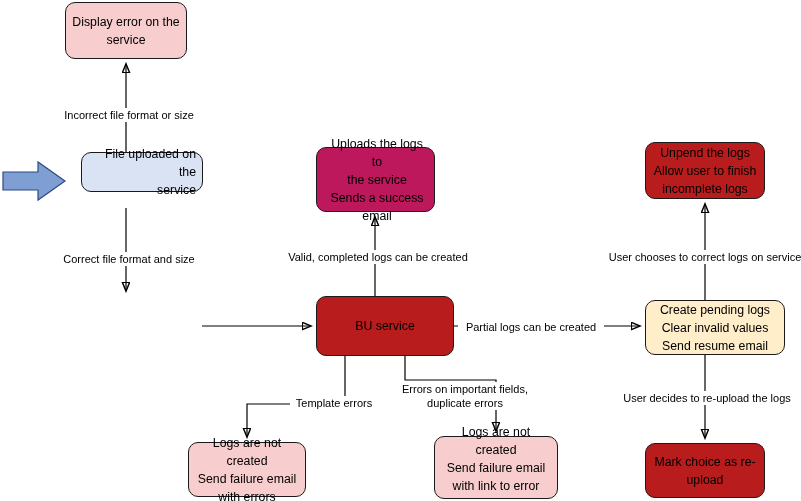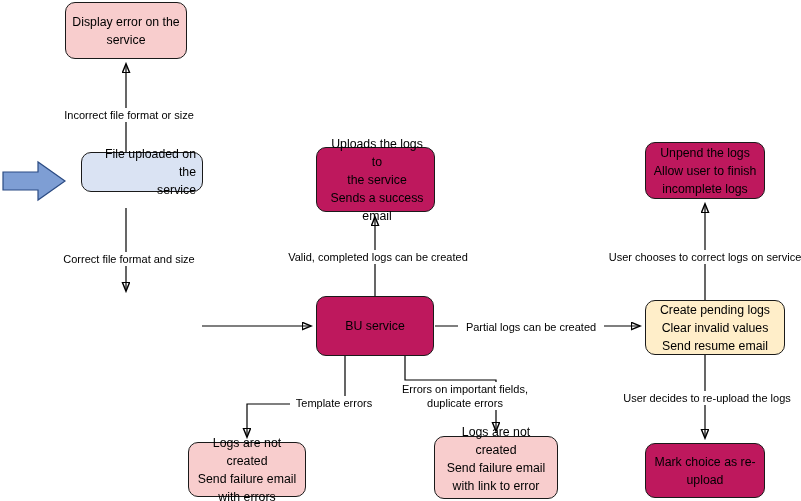--- a/index.html
+++ b/index.html
@@ -30,21 +30,21 @@
     font-size: 12.3px;
     line-height: 18px;
     white-space: pre-line;
     padding: 2px 6px;
     background: #ffffff;
   }
   .node-pink   { background: #f8cdcd; }
   .node-blue   { background: #dae3f3; }
   .node-green  { background: #be185d; padding-left: 9px; }
   .node-yellow { background: #ffeec9; }
-  .node-white  { background: #be185d; }
+  .node-white  { background: #b91c1c; }
 
   .edge-label {
     position: absolute;
     font-size: 11px;
     line-height: 14px;
     color: #000000;
     text-align: center;
     white-space: pre-line;
     background: #ffffff;
     padding: 0 2px;
@@ -106,21 +106,21 @@
 
   <div class="node node-blue" style="left:81px; top:152px; width:122px; height:40px;text-align:right;">File uploaded on the
 service</div>
 
 
   <div class="node node-green" style="left:316px; top:147px; width:119px; height:65px;">Uploads the logs to
 the service
 Sends a success
 email</div>
 
-  <div class="node node-white" style="left:316px; top:296px; width:118px; height:60px;">BU service</div>
+  <div class="node node-white" style="left:316px; top:296px; width:138px; height:60px;">BU service</div>
 
   <div class="node node-pink" style="left:188px; top:442px; width:118px; height:55px;">Logs are not created
 Send failure email
 with errors</div>
 
   <div class="node node-pink" style="left:434px; top:436px; width:124px; height:63px;">Logs are not created
 Send failure email
 with link to error
 summary</div>
 

